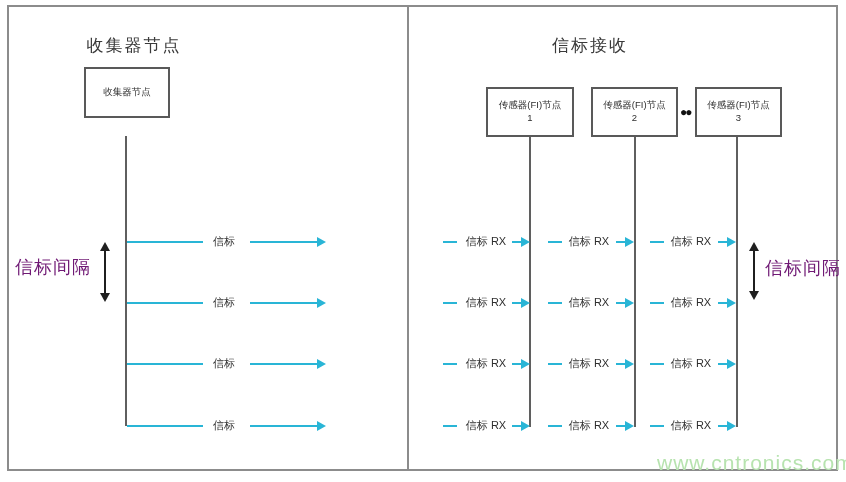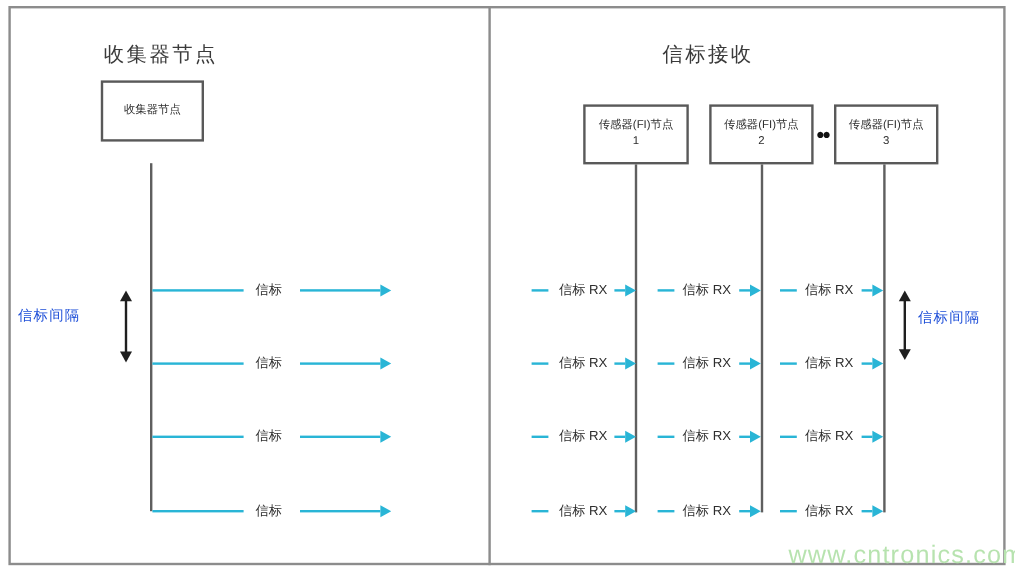--- a/index.html
+++ b/index.html
@@ -17,21 +17,21 @@
   .panel-title{position:absolute;width:110px;text-align:center;font-size:17px;letter-spacing:2px;color:#3a3a3a;}
   .node-box{position:absolute;border:2px solid var(--box-border);background:#fff;display:flex;flex-direction:column;align-items:center;justify-content:center;font-size:9.5px;line-height:1.35;color:#2e2e2e;text-align:center;}
   .vline{position:absolute;width:2px;background:#5f5f5f;}
   .hline{position:absolute;height:2px;background:var(--accent);}
   .harrow{position:absolute;height:2px;background:var(--accent);}
   .harrow::after{content:"";position:absolute;right:-9px;top:-4px;border-top:5px solid transparent;border-bottom:5px solid transparent;border-left:9px solid var(--accent);}
   .lbl{position:absolute;font-size:11px;color:#2e2e2e;text-align:center;white-space:nowrap;}
   .v-arrow{position:absolute;width:2px;background:#1f1f1f;}
   .v-arrow::before{content:"";position:absolute;top:-8px;left:-4px;border:5px solid transparent;border-bottom:9px solid #1f1f1f;}
   .v-arrow::after{content:"";position:absolute;bottom:-8px;left:-4px;border:5px solid transparent;border-top:9px solid #1f1f1f;}
-  .interval-lbl{position:absolute;font-size:12px;color:#1d4ed8;white-space:nowrap;letter-spacing:1px;}
+  .interval-lbl{position:absolute;font-size:18px;color:#701a75;white-space:nowrap;letter-spacing:1px;}
   .dots{position:absolute;font-size:12px;color:#111;letter-spacing:-2px;}
   .watermark{position:absolute;font-size:21px;color:var(--watermark);white-space:nowrap;letter-spacing:1px;}
 </style>
 </head>
 <body>
 
 <div class="canvas">
   <div class="frame"></div>
   <div class="divider"></div>
 

